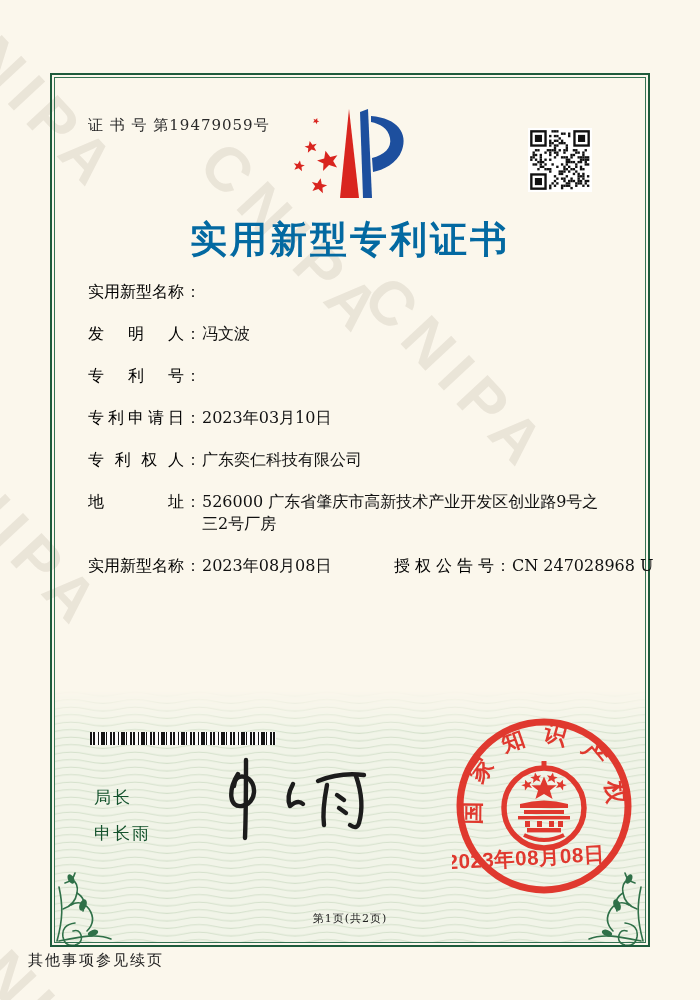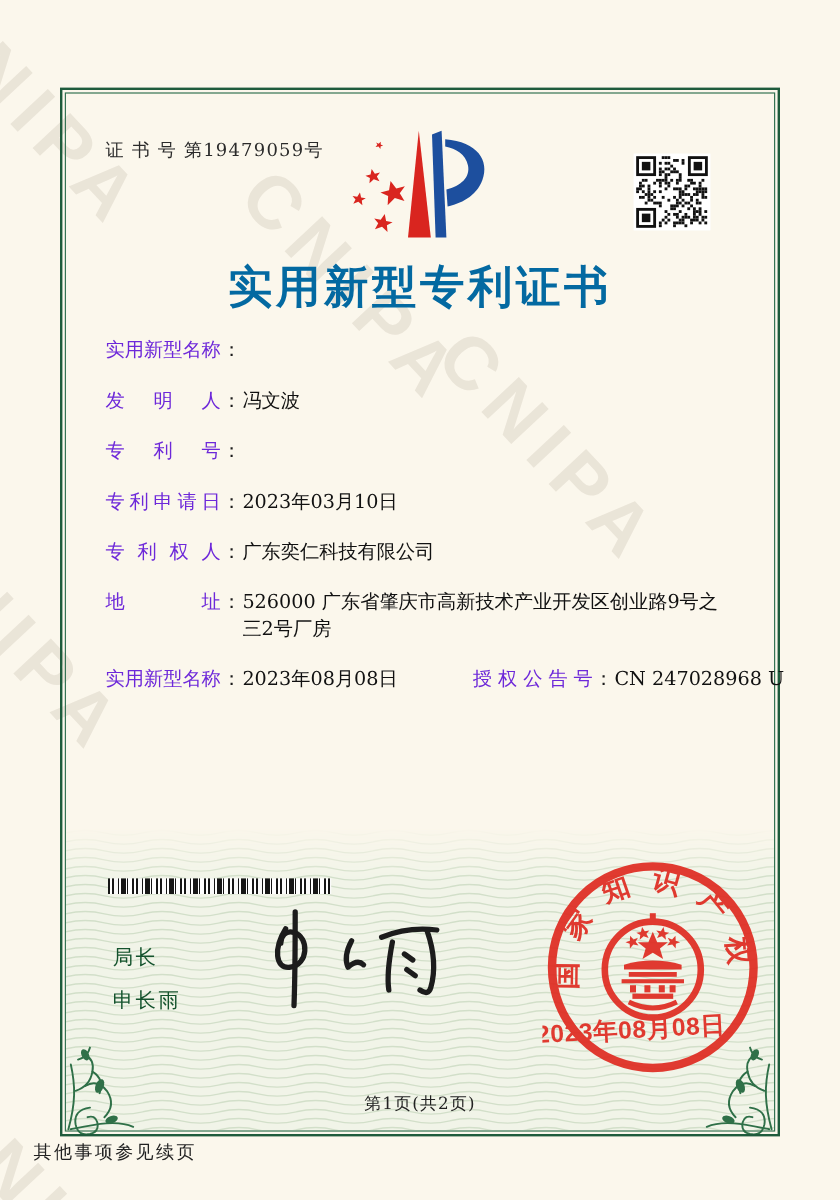--- a/index.html
+++ b/index.html
@@ -36,21 +36,21 @@
   .logo{ position:absolute; left:286px; top:106px; z-index:3; }
   .qr{ position:absolute; left:528px; top:128px; width:64px; height:64px; background:#fff; z-index:3; }
   .title{
     position:absolute; left:0; right:0; top:215px; text-align:center;
     font-size:37px; font-weight:bold; letter-spacing:3px; color:#0369a1; z-index:3;
   }
   .fields{ position:absolute; left:88px; top:281px; width:524px; z-index:3; font-size:16px; }
   .frow{ display:flex; align-items:flex-start; margin-bottom:20px; line-height:22px; }
   .flabel{
     display:inline-block; width:96px; text-align:justify; text-align-last:justify;
-    flex:0 0 96px; color:#6d28d9;
+    flex:0 0 96px; color:#000000;
   }
   .flabel.w100{ width:100px; flex-basis:100px; }
   .fcolon{ flex:0 0 18px; text-align:center; }
   .fvalue{ flex:1 1 auto; color:#111; }
   .fpair2{ display:flex; margin-left:18px; flex:0 0 auto; }
   .fpair1{ display:flex; flex:0 0 auto; width:288px; }
   .paras{
     position:absolute; left:86px; top:574px; width:530px; z-index:3;
     font-size:13px; line-height:23px; letter-spacing:0.4px; color:#222; text-align:justify;
   }
@@ -65,21 +65,21 @@
   .signer{
     position:absolute; left:94px; top:786px; z-index:3;
     font-family:"Liberation Sans","DejaVu Sans",sans-serif;
     font-size:17px; letter-spacing:2px; color:#14532d;
   }
   .signer .nm{ margin-top:13px; }
   .signature{ position:absolute; left:198px; top:754px; z-index:3; }
   .seal{ position:absolute; left:452px; top:718px; z-index:4; }
   .page-num{
     position:absolute; left:0; right:0; top:911px; text-align:center;
-    font-size:14px; color:#222; z-index:3; letter-spacing:1px;
+    font-size:11px; color:#222; z-index:3; letter-spacing:1px;
   }
   .note{
     position:absolute; left:0; right:0; top:951px; text-align:left;
     font-size:15px; color:#222; z-index:3; letter-spacing:2px;padding-left:28px;
   }
   .flourish{ position:absolute; z-index:3; }
   .flourish.bl{ left:-2px; bottom:-3px; }
   .flourish.br{ right:-2px; bottom:-3px; transform:scaleX(-1); }
 </style>
 </head>

